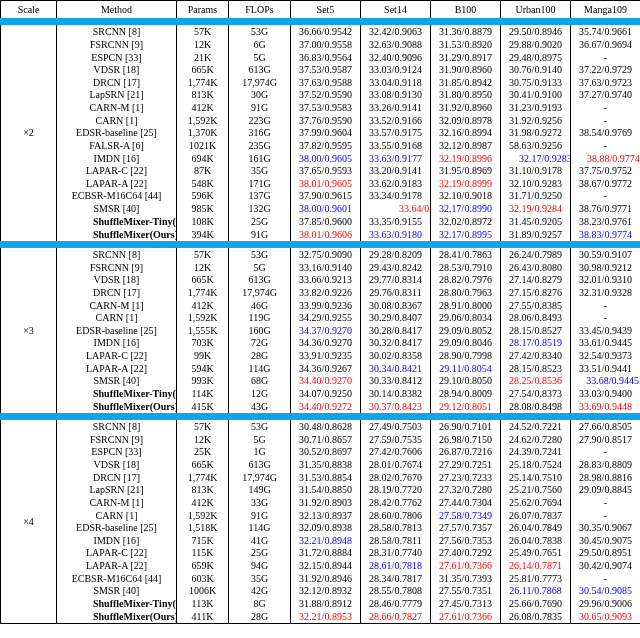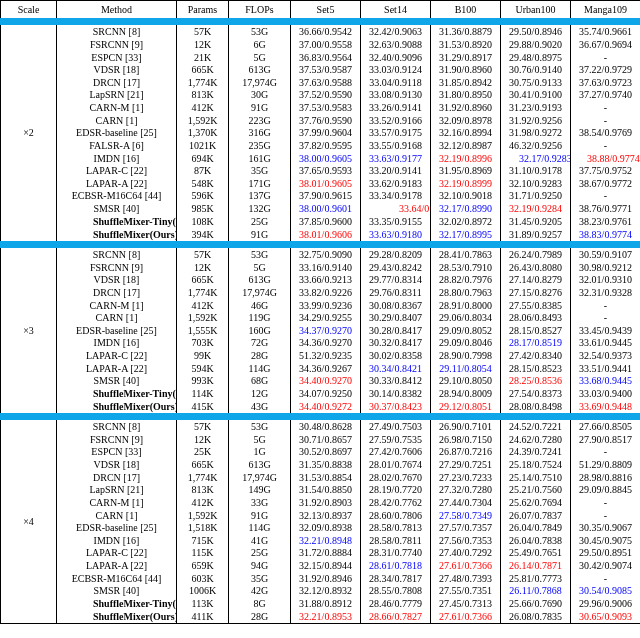--- a/index.html
+++ b/index.html
@@ -145,21 +145,21 @@
           <td>31.98/0.9272</td>
           <td>38.54/0.9769</td>
         </tr>
         <tr>
           <td>FALSR-A [6]</td>
           <td>1021K</td>
           <td>235G</td>
           <td>37.82/0.9595</td>
           <td>33.55/0.9168</td>
           <td>32.12/0.8987</td>
-          <td>46.32/0.9256</td>
+          <td>58.63/0.9256</td>
           <td>-</td>
         </tr>
         <tr>
           <td>IMDN [16]</td>
           <td>694K</td>
           <td>161G</td>
           <td style="color: rgb(0, 0, 255);">38.00/0.9605</td>
           <td style="color: rgb(0, 0, 255);">33.63/0.9177</td>
           <td style="color: rgb(255, 0, 0);">32.19/0.8996</td>
           <td style="color: rgb(0, 0, 255); padding-left: 18px;">32.17/0.9283</td>
@@ -303,21 +303,21 @@
           <td>34.36/0.9270</td>
           <td>30.32/0.8417</td>
           <td>29.09/0.8046</td>
           <td style="color: rgb(0, 0, 255); margin-left: 44px;">28.17/0.8519</td>
           <td>33.61/0.9445</td>
         </tr>
         <tr>
           <td>LAPAR-C [22]</td>
           <td>99K</td>
           <td>28G</td>
-          <td>51.32/0.9235</td>
+          <td>33.91/0.9235</td>
           <td>30.02/0.8358</td>
           <td>28.90/0.7998</td>
           <td>27.42/0.8340</td>
           <td>32.54/0.9373</td>
         </tr>
         <tr>
           <td>LAPAR-A [22]</td>
           <td>594K</td>
           <td>114G</td>
           <td>34.36/0.9267</td>
@@ -327,21 +327,21 @@
           <td>33.51/0.9441</td>
         </tr>
         <tr>
           <td>SMSR [40]</td>
           <td>993K</td>
           <td>68G</td>
           <td style="color: rgb(255, 0, 0);">34.40/0.9270</td>
           <td>30.33/0.8412</td>
           <td>29.10/0.8050</td>
           <td style="color: rgb(255, 0, 0); margin-top: 39px;">28.25/0.8536</td>
-          <td style="color: rgb(0, 0, 255);">33.68/0.9445</td>
+          <td style="color: rgb(0, 0, 255); text-align: right;">33.68/0.9445</td>
         </tr>
         <tr>
           <td class="bold">ShuffleMixer-Tiny(Ours)</td>
           <td>114K</td>
           <td>12G</td>
           <td>34.07/0.9250</td>
           <td>30.14/0.8382</td>
           <td>28.94/0.8009</td>
           <td>27.54/0.8373</td>
           <td>33.03/0.9400</td>
@@ -388,21 +388,21 @@
           <td>-</td>
         </tr>
         <tr>
           <td>VDSR [18]</td>
           <td>665K</td>
           <td>613G</td>
           <td>31.35/0.8838</td>
           <td>28.01/0.7674</td>
           <td>27.29/0.7251</td>
           <td>25.18/0.7524</td>
-          <td>51.29/0.8809</td>
+          <td>28.83/0.8809</td>
         </tr>
         <tr>
           <td>DRCN [17]</td>
           <td>1,774K</td>
           <td>17,974G</td>
           <td>31.53/0.8854</td>
           <td>28.02/0.7670</td>
           <td>27.23/0.7233</td>
           <td>25.14/0.7510</td>
           <td>28.98/0.8816</td>
@@ -476,21 +476,21 @@
           <td style="color: rgb(255, 0, 0);">27.61/0.7366</td>
           <td style="color: rgb(255, 0, 0);">26.14/0.7871</td>
           <td>30.42/0.9074</td>
         </tr>
         <tr>
           <td>ECBSR-M16C64 [44]</td>
           <td>603K</td>
           <td>35G</td>
           <td>31.92/0.8946</td>
           <td>28.34/0.7817</td>
-          <td>27.48/0.7393</td>
+          <td>31.35/0.7393</td>
           <td>25.81/0.7773</td>
           <td>-</td>
         </tr>
         <tr>
           <td>SMSR [40]</td>
           <td>1006K</td>
           <td>42G</td>
           <td>32.12/0.8932</td>
           <td>28.55/0.7808</td>
           <td>27.55/0.7351</td>

